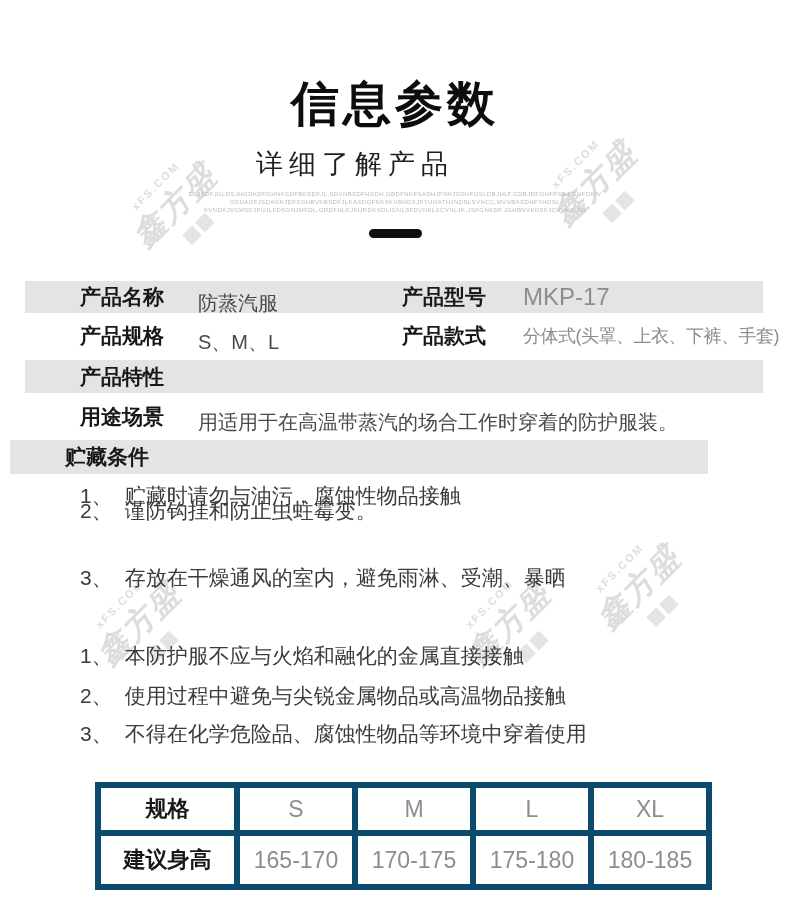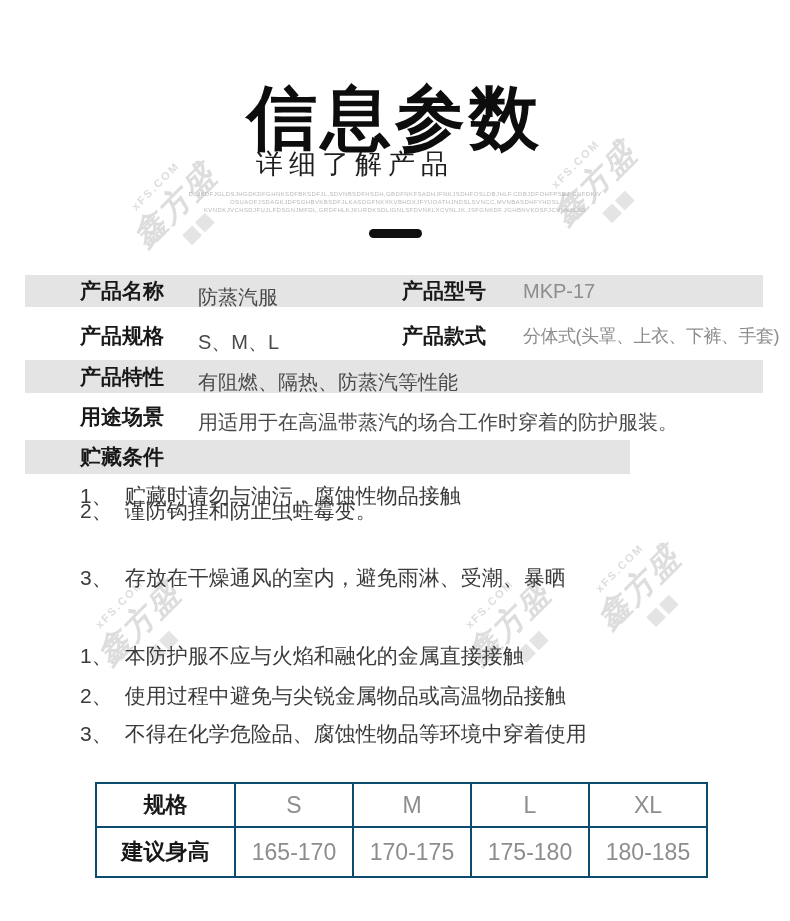--- a/index.html
+++ b/index.html
@@ -6,21 +6,21 @@
   .page {
     position:relative; width:790px; height:921px; margin:0 auto;
     background:#ffffff; overflow:hidden;
     font-family:"Liberation Sans","DejaVu Sans",sans-serif;
     color:#1c1c1c;
   }
 
   
   .title {
     position:absolute; top:72px; left:0; width:790px;
-    text-align:center; font-size:70px; font-weight:bold;
+    text-align:center; font-size:48px; font-weight:bold;
     letter-spacing:4px; color:#0d0d0d;
   }
   .subtitle {
     position:absolute; top:146px; left:0; width:710px;
     text-align:center; font-size:27px; letter-spacing:6px; color:#1f1f1f;
   }
   .decor-lines {
     position:absolute; top:190px; left:0; width:790px;
     text-align:center; font-size:6px; line-height:8px;
     color:#b9b9b9; letter-spacing:0.4px;
@@ -48,49 +48,49 @@
   .striped { background:#e4e4e4; }
   .row .lbl {
     position:absolute; left:55px; font-weight:bold;
     font-size:21px; color:#181818; white-space:nowrap;
   }
   .row .val {
     position:absolute; left:173px; font-size:20px;
     color:#4a4a4a; white-space:nowrap;margin-top:6px;
   }
   .row .lbl2 { position:absolute; left:377px; font-weight:bold; font-size:21px; color:#181818; white-space:nowrap; }
-  .row .val2 { position:absolute; left:498px; font-size:20px; color:#8d8d8d; white-space:nowrap; }
+  .row .val2 { position:absolute; left:498px; font-size:24px; color:#8d8d8d; white-space:nowrap; }
   .val-fit { font-size:18px !important; letter-spacing:-0.5px; }
 
-  .r1 { top:275px; height:32px; line-height:32px; }
+  .r1 { top:281px; height:32px; line-height:32px; }
   .r2 { top:320px; height:32px; line-height:32px; }
   .r3 { top:360px; height:33px; line-height:33px; }
   .r4 { top:400px; height:33px; line-height:33px; }
 
   
-  .sect-head { position:absolute; left:25px; width:605px; }
+  .sect-head { position:absolute; left:10px; width:698px; }
   .sect-head .head-lbl {
     position:absolute; left:55px; font-weight:bold; font-size:21px; color:#181818;
   }
   .sh1 { top:440px; height:34px; line-height:34px; }
   .sh2 { top:600px; height:33px; line-height:33px; }
 
   .list-item {
     position:absolute; left:80px; height:38px; line-height:38px;
     font-size:21px; color:#3b3b3b; white-space:nowrap;
   }
   .list-item .num { display:inline-block; margin-right:12px; }
   .st1 { top:477px;text-align:center; } .st2 { top:492px; } .st3 { top:559px; }
   .nt1 { top:637px; } .nt2 { top:677px; } .nt3 { top:715px; }
 
   
   .size-table-wrap { position:absolute; left:95px; top:782px; }
   table.size { border-collapse:collapse; table-layout:fixed; width:613px; }
   table.size td {
-    border:2px solid #0c4a6e; text-align:center;
+    border:6px solid #0c4a6e; text-align:center;
     font-size:23px; color:#8d8d8d; padding:0;
   }
   table.size tr.hdr td { height:42px; }
   table.size tr.dat td { height:48px; }
   table.size td.first { font-weight:bold; color:#181818; font-size:22px; }
   col.c1 { width:139px; } col.cx { width:118px; }
 </style>
 </head>
 <body>
 
@@ -138,21 +138,20 @@
     <span class="val2">MKP-17</span>
   </div>
   <div class="row r2">
     <span class="lbl">产品规格</span>
     <span class="val">S、M、L</span>
     <span class="lbl2">产品款式</span>
     <span class="val2 val-fit">分体式(头罩、上衣、下裤、手套)</span>
   </div>
   <div class="row r3 striped">
     <span class="lbl">产品特性</span>
-    <span class="val">有阻燃、隔热、防蒸汽等性能</span>
   </div>
   <div class="row r4">
     <span class="lbl">用途场景</span>
     <span class="val">用适用于在高温带蒸汽的场合工作时穿着的防护服装。</span>
   </div>
 
   <div class="sect-head sh1 striped">
     <span class="head-lbl">贮藏条件</span>
   </div>
   <div class="list-item st1">

